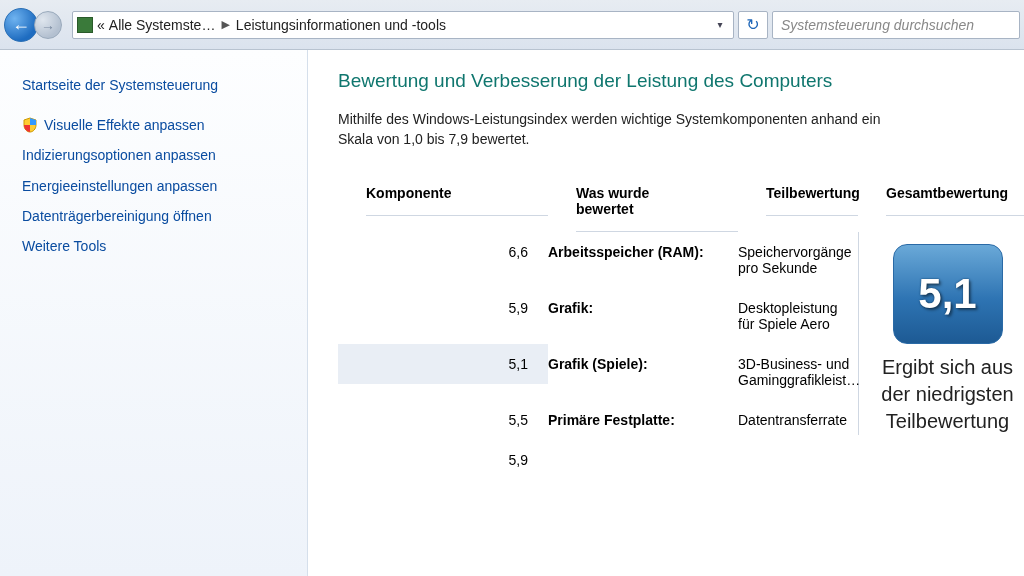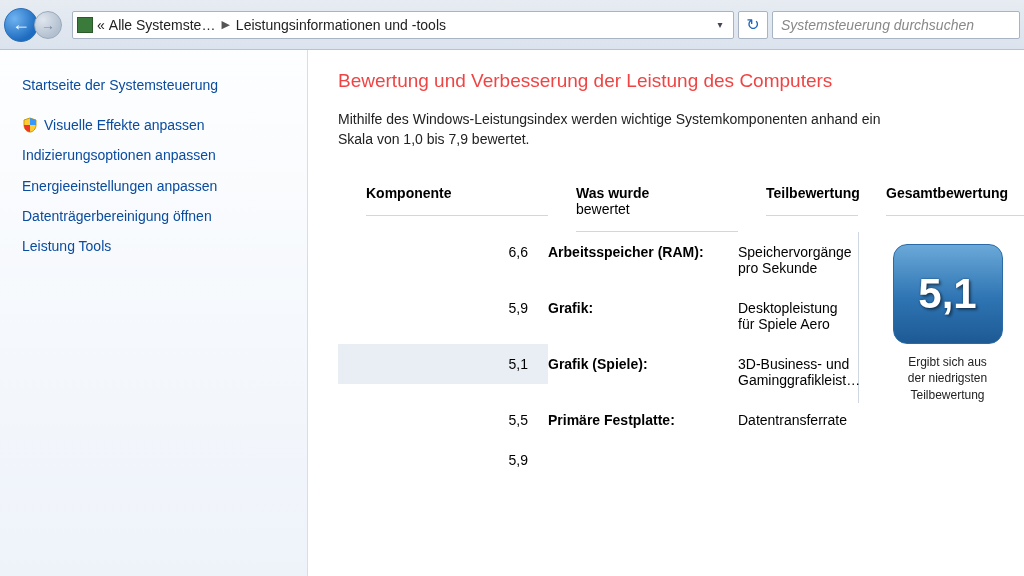--- a/index.html
+++ b/index.html
@@ -121,21 +121,21 @@
   }
   .shield-icon svg{width:16px;height:16px;}
 
   .content {
     flex:1;
     padding: 20px 0 0 30px;
     position:relative;
     overflow:hidden;
   }
   .page-title {
-    color:#ef4444;
+    color:#0f766e;
     font-size:19px;
     margin:0 0 18px 0;
     font-weight:400;
   }
   .intro {
     font-size:14px;
     line-height:1.4;
     margin-bottom:36px;
     color:#222;
   }
@@ -147,21 +147,21 @@
     align-items:start;
     font-size:14px;
   }
   .hdr {
     font-weight:600;
     padding: 0 6px 14px 0;
     border-bottom:1px solid #cfd7e2;
     margin-left:28px;
   }
   .hdr.right{ text-align:right; padding-right:20px;}
-  .hdr .sub{ display:block; font-weight:400;}
+  .hdr .sub{ display:block; font-weight:700;}
   .cell {
     padding: 12px 6px 12px 0;
   }
   .cell.comp { font-weight:600; }
   .cell.score { text-align:right; padding-right:20px; }
   .cell.highlight { background:#e9eef5; }
 
   .overall-box {
     grid-row: 2 / span 5;
     grid-column: 4;
@@ -176,21 +176,21 @@
     background: linear-gradient(#6aa9d8, #2e74b3 55%, #1d5a94);
     border:1px solid #2a6aa6;
     display:flex;align-items:center;justify-content:center;
     color:#fff;
     font-size:42px;
     font-weight:700;
     text-shadow: 2px 2px 3px rgba(0,0,0,.45), 0 0 2px #0b3a66;
     font-family:"Segoe UI", sans-serif;
   }
   .overall-caption {
-    font-size:12px;
+    font-size:20px;
     line-height:1.35;
     color:#222;
   }
 </style>
 </head>
 <body>
 
 <div class="chrome">
   <div class="nav-buttons">
     <div class="nav-back">
@@ -246,21 +246,21 @@
     <div class="sb-link">
       <span>Indizierungsoptionen anpassen</span>
     </div>
     <div class="sb-link">
       <span>Energieeinstellungen anpassen</span>
     </div>
     <div class="sb-link">
       <span>Datenträgerbereinigung öffnen</span>
     </div>
     <div class="sb-link">
-      <span>Leistung Tools</span>
+      <span>Weitere Tools</span>
     </div>
   </div>
 
   <div class="content">
     <h1 class="page-title">Bewertung und Verbesserung der Leistung des Computers</h1>
     <div class="intro">
       <span>Mithilfe des Windows-Leistungsindex werden wichtige Systemkomponenten anhand ein</span><br>
       <span>Skala von 1,0 bis 7,9 bewertet.</span>
     </div>
 

